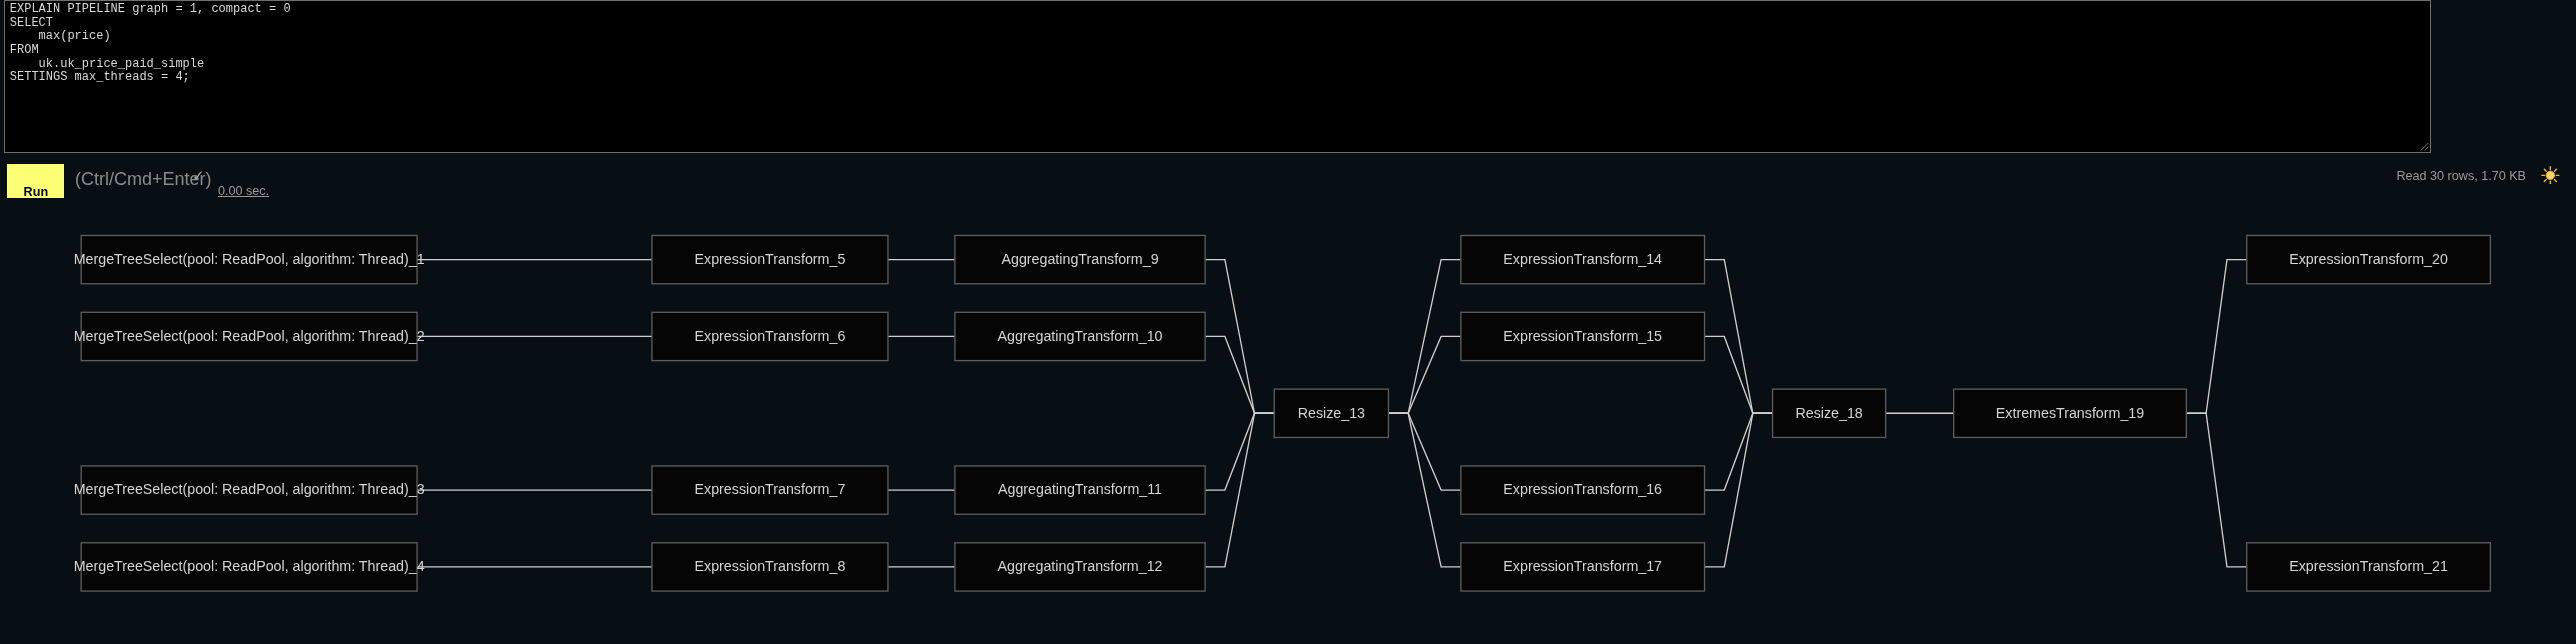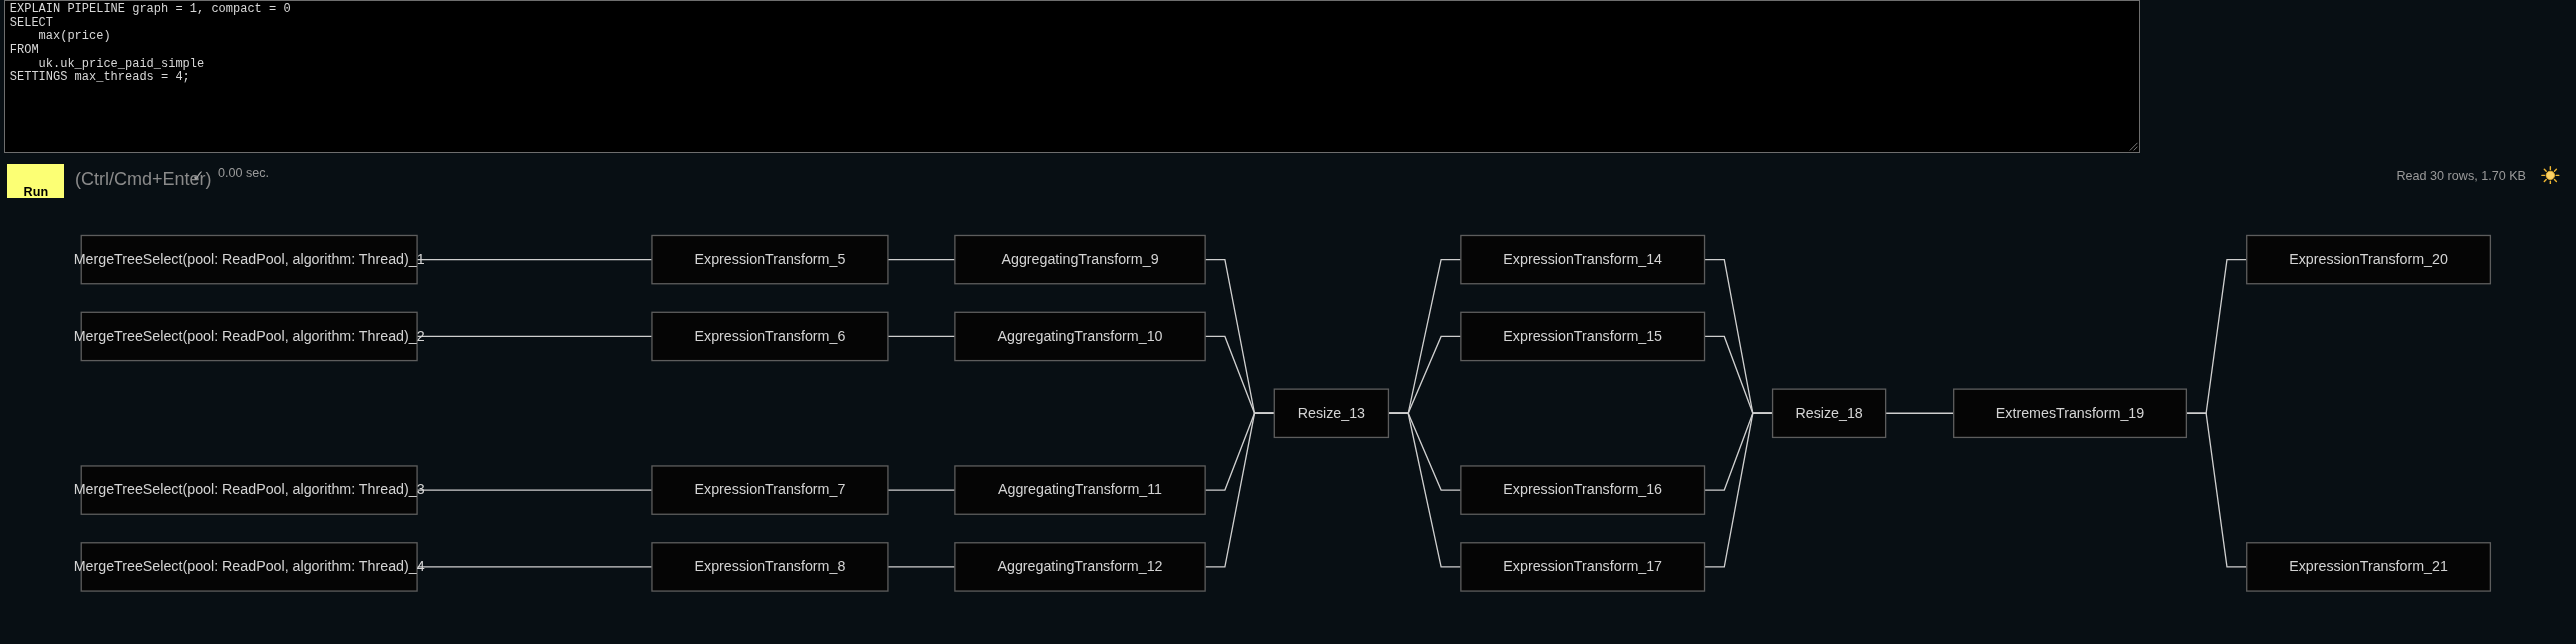--- a/index.html
+++ b/index.html
@@ -8,21 +8,21 @@
     width: 2576px; height: 644px;
     background: #080f14;
     font-family: "Liberation Sans", sans-serif;
     overflow: hidden;
   }
 
   
   #sql-editor-wrap {
     position: absolute;
     left: 4.4px; top: 0px;
-    width: 2136px; height: 153px;
+    width: 2427px; height: 153px;
   }
   #sql-editor {
     width: 100%; height: 100%;
     background: #000000;
     border: 1.1px solid #6e6e6e;
     color: #d8d8d8;
     font-family: "Liberation Mono", "DejaVu Sans Mono", monospace;
     font-size: 12px;
     line-height: 13.6px;
     padding: 2.2px 3.3px 3.3px 4.4px;
@@ -69,24 +69,25 @@
   }
   #stats-check-icon {
     position: absolute;
     left: 192px; top: 10px;
     color: #a8a8a8;
     font-size: 15px;
     line-height: 15.4px;
   }
   #elapsed-time {
     position: absolute;
-    left: 218px; top: 8px;
+    left: 218px; top: 26px;
     color: #9a9a9a;
     font-size: 12.6px;
     white-space: nowrap;
+    text-decoration: underline;
   }
   #read-stats {
     position: absolute;
     right: 50px; top: 11px;
     color: #9a9a9a;
     font-size: 12.6px;
     white-space: nowrap;
     text-align: right;
   }
   #theme-toggle {

